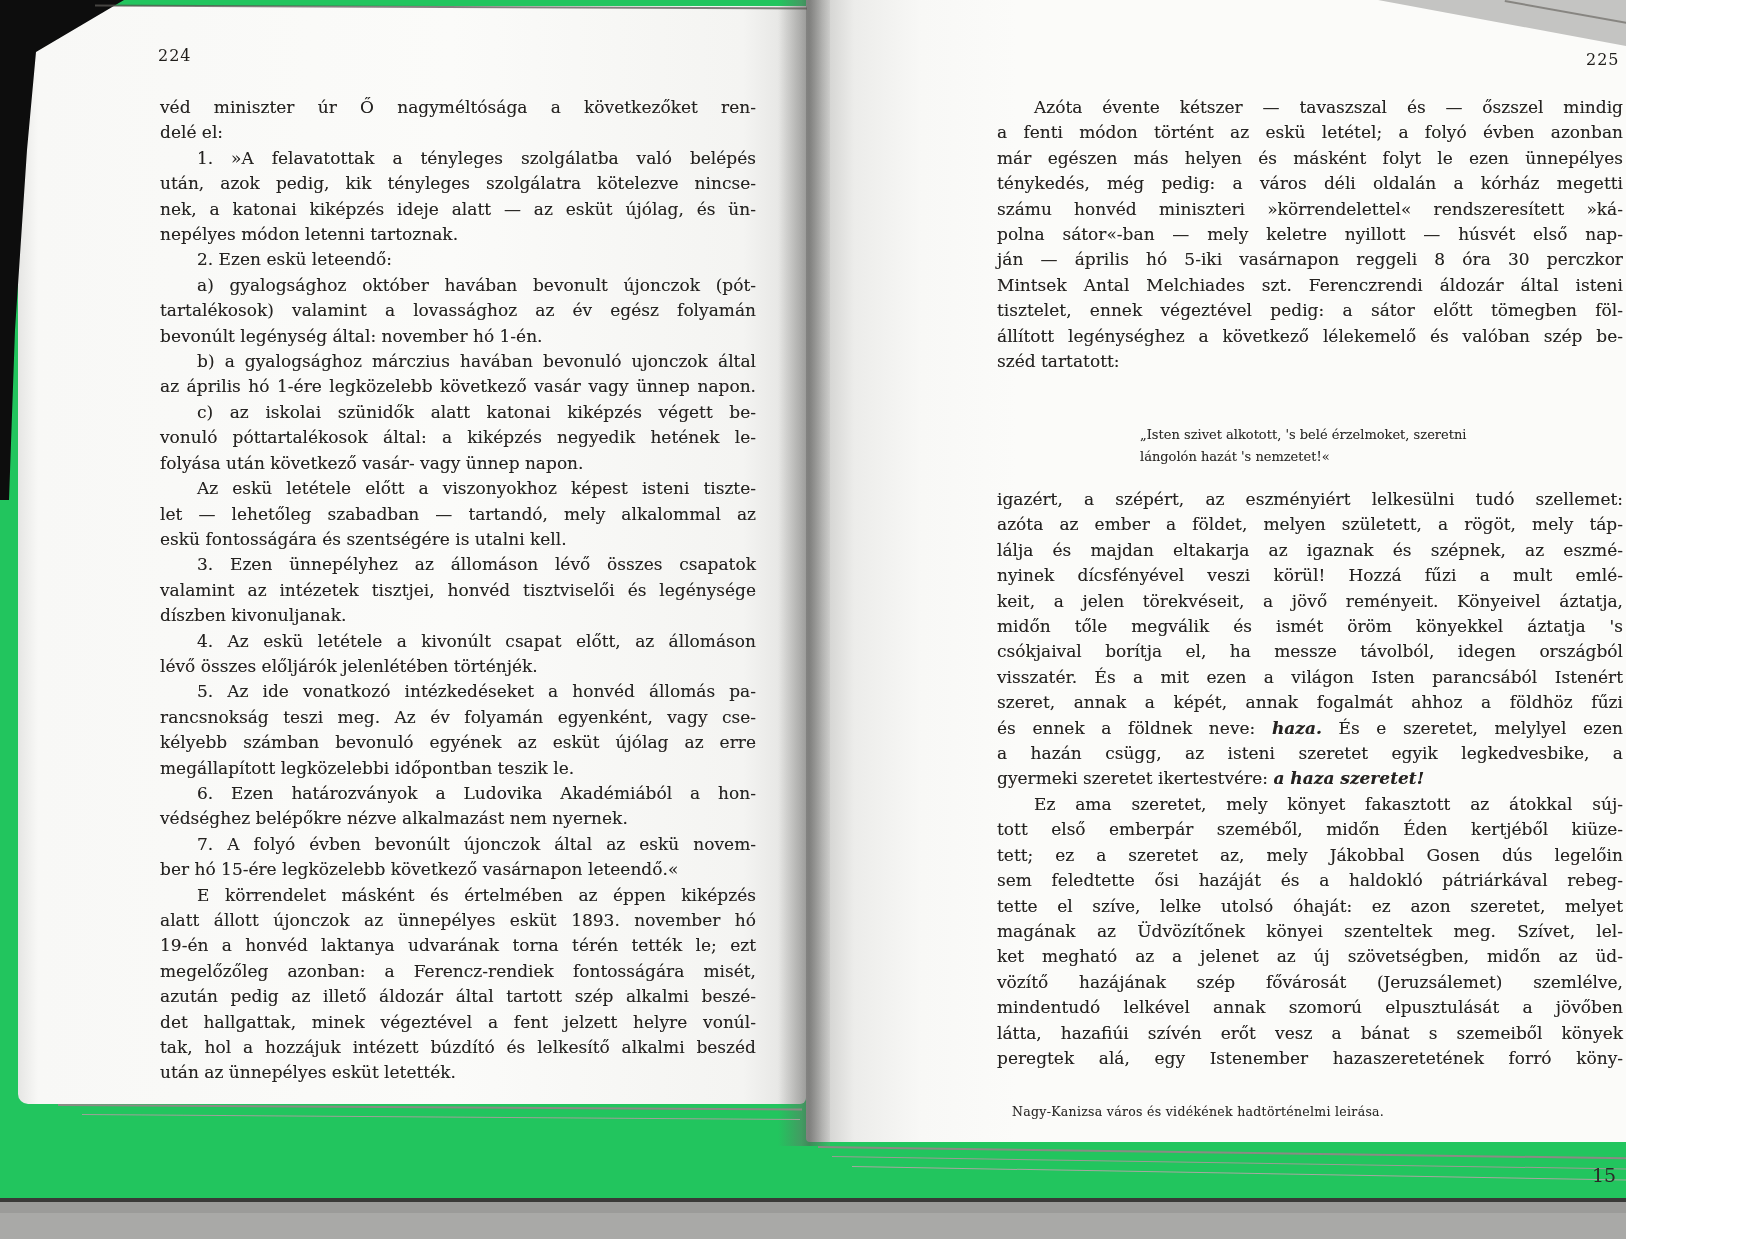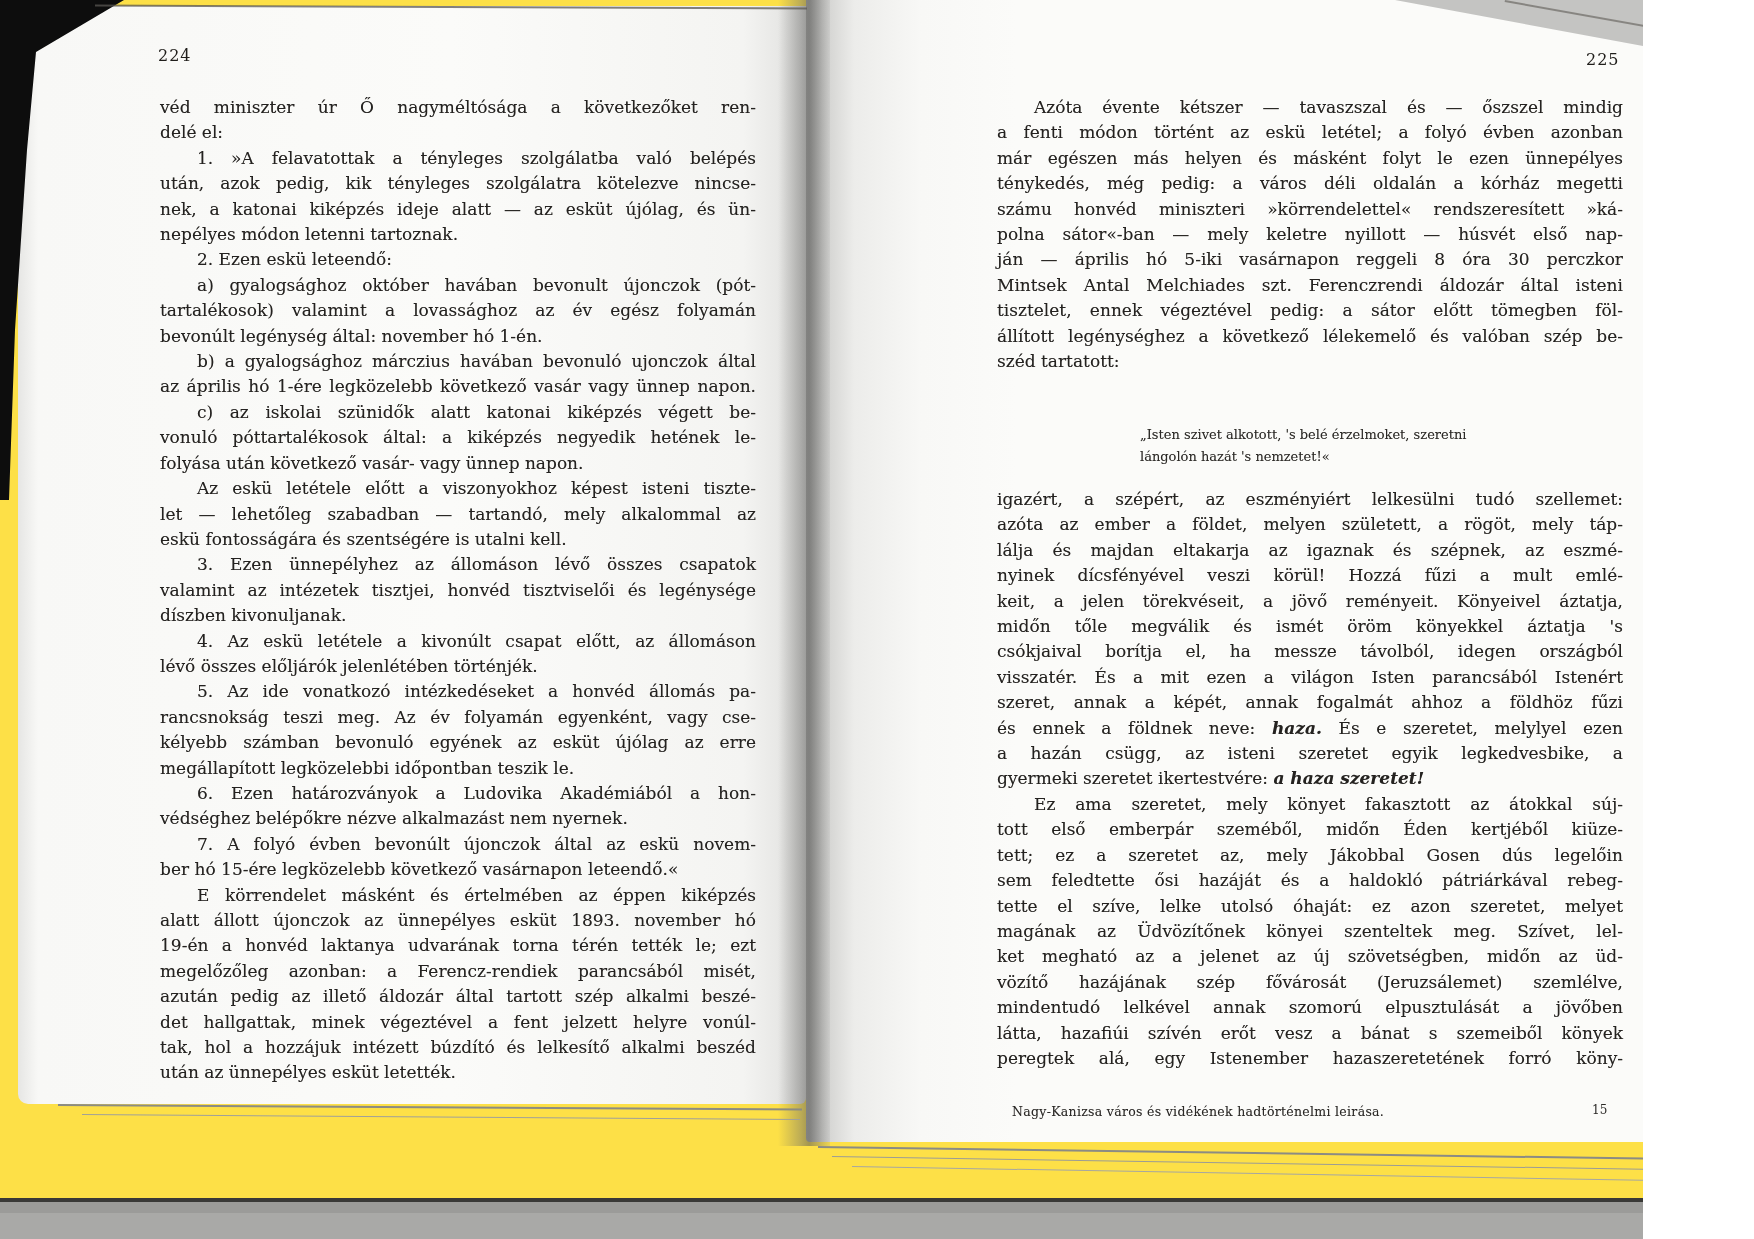--- a/index.html
+++ b/index.html
@@ -1,23 +1,22 @@
 <!DOCTYPE html>
 <html><head>
 <meta charset="utf-8">
 <style>
   html,body{margin:0;padding:0;}
   #scene{
     position:relative;
     width:1626px;height:1239px;
-    background:#fde047;
+    background:#22c55e;
     overflow:hidden;
     font-family:"DejaVu Serif","Liberation Serif",serif;
     color:#242220;
-    padding-left:17px;
   }
   
   #left-page{
     position:absolute;left:18px;top:6px;width:788px;height:1098px;
     background:linear-gradient(90deg,#e6e6e4 0,#f8f8f6 20px,#fbfbf9 55%,#f4f4f2 92%,#dededc 100%);
     border-radius:0 0 6px 10px;
   }
   #right-page{
     position:absolute;left:806px;top:0;width:900px;height:1142px;
     background:linear-gradient(90deg,#a9a9a7 0,#cfcfcd 16px,#ececea 48px,#f8f8f6 115px,#fbfbf9 210px,#fbfbf9 100%);
@@ -75,21 +74,21 @@
   .em{font-weight:bold;font-style:italic;}
   #right-quote{
     position:absolute;left:1140px;top:424px;width:540px;
     font-size:13px;line-height:22px;color:#2b2926;
     text-shadow:0 0 .4px rgba(40,36,32,.3);
   }
   #footer-title{
     position:absolute;left:1012px;top:1104px;font-size:12.5px;letter-spacing:.3px;color:#2b2927;
     text-shadow:0 0 .4px rgba(40,36,32,.3);
   }
-  #footer-num{position:absolute;left:1592px;top:1103px;font-size:12px;color:#2b2927;text-align:center;}
+  #footer-num{position:absolute;left:1592px;top:1164px;font-size:19px;color:#2b2927;text-align:center;}
 </style>
 </head>
 <body>
 
 <div id="scene">
 
   <div id="left-page"></div>
   <div id="right-page"></div>
   <div id="gutter"></div>
 
@@ -137,21 +136,21 @@
       <div class="line"><span>rancsnokság teszi meg. Az év folyamán egyenként, vagy cse-</span></div>
       <div class="line"><span>kélyebb számban bevonuló egyének az esküt újólag az erre</span></div>
       <div class="line end"><span>megállapított legközelebbi időpontban teszik le.</span></div>
       <div class="line indent"><span>6. Ezen határozványok a Ludovika Akadémiából a hon-</span></div>
       <div class="line end"><span>védséghez belépőkre nézve alkalmazást nem nyernek.</span></div>
       <div class="line indent"><span>7. A folyó évben bevonúlt újonczok által az eskü novem-</span></div>
       <div class="line end"><span>ber hó 15-ére legközelebb következő vasárnapon leteendő.«</span></div>
       <div class="line indent"><span>E körrendelet másként és értelmében az éppen kiképzés</span></div>
       <div class="line"><span>alatt állott újonczok az ünnepélyes esküt 1893. november hó</span></div>
       <div class="line"><span>19-én a honvéd laktanya udvarának torna térén tették le; ezt</span></div>
-      <div class="line"><span>megelőzőleg azonban: a Ferencz-rendiek parancsából misét,</span></div>
+      <div class="line"><span>megelőzőleg azonban: a Ferencz-rendiek fontosságára misét,</span></div>
       <div class="line"><span>azután pedig az illető áldozár által tartott szép alkalmi beszé-</span></div>
       <div class="line"><span>det hallgattak, minek végeztével a fent jelzett helyre vonúl-</span></div>
       <div class="line"><span>tak, hol a hozzájuk intézett búzdító és lelkesítő alkalmi beszéd</span></div>
       <div class="line end"><span>után az ünnepélyes esküt letették.</span></div>
     </div>
 
   <div class="textcol" id="right-text-top">
       <div class="line indent"><span>Azóta évente kétszer — tavaszszal és — őszszel mindig</span></div>
       <div class="line"><span>a fenti módon történt az eskü letétel; a folyó évben azonban</span></div>
       <div class="line"><span>már egészen más helyen és másként folyt le ezen ünnepélyes</span></div>

